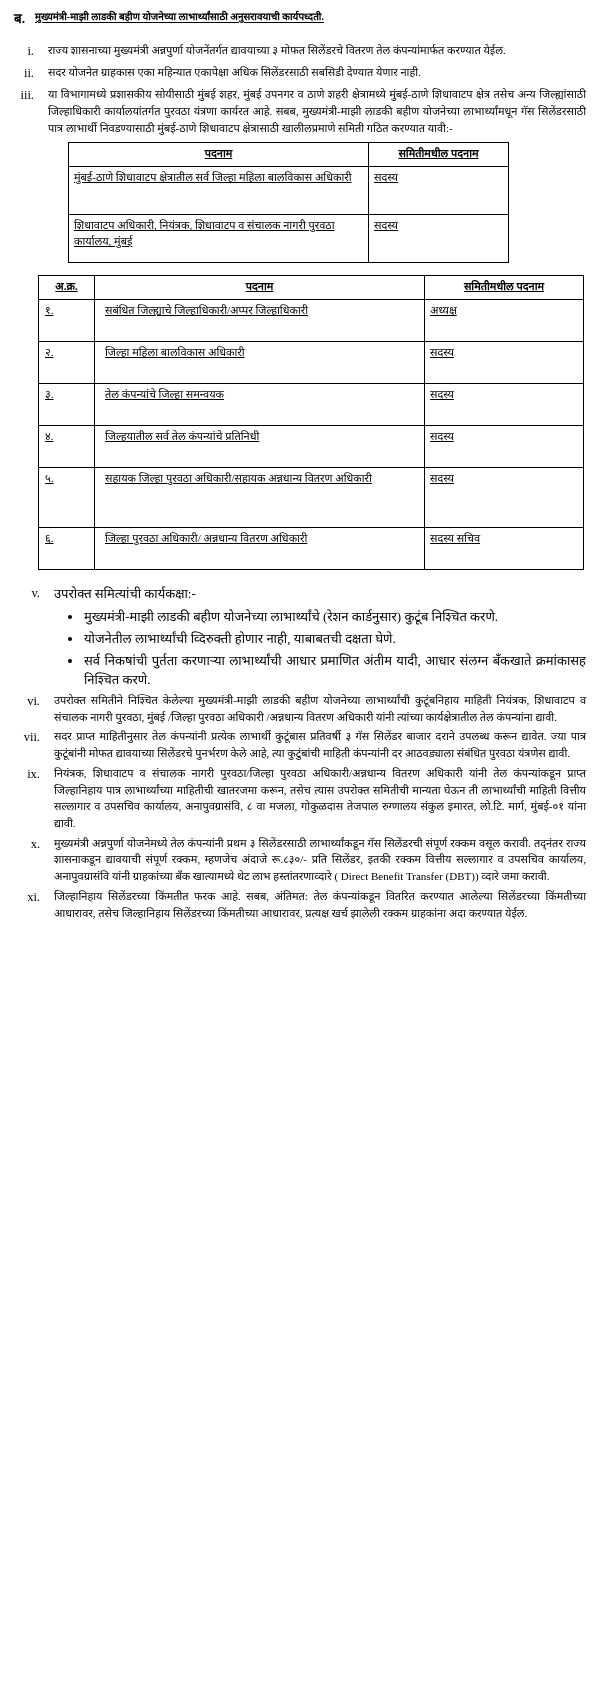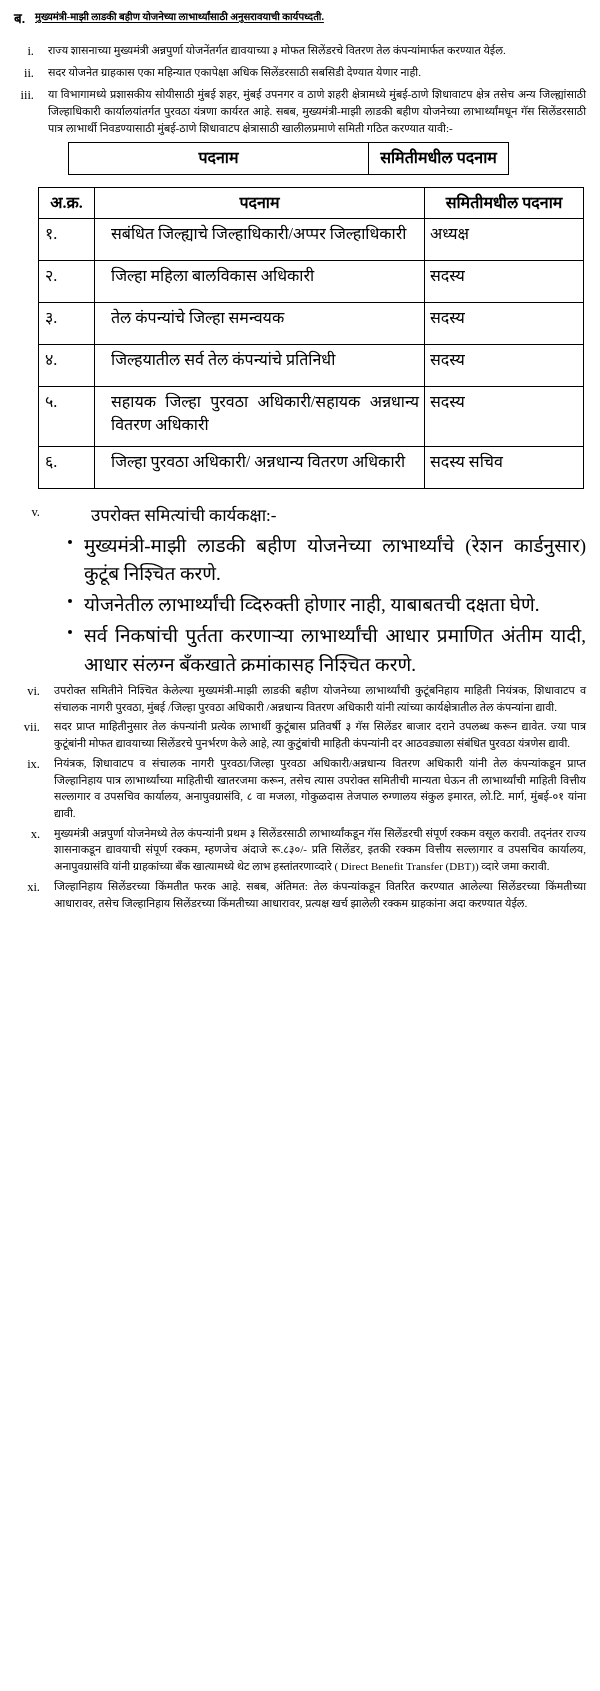--- a/index.html
+++ b/index.html
@@ -70,22 +70,23 @@
   }
   .roman-body.nojust { text-align: left; }
 
   
   .roman-item.wide .roman-marker { flex-basis: 44px; }
 
   
   table.committee {
     border-collapse: collapse;
     table-layout: fixed;
-    font-size: 16px;
+    font-size: 11px;
     line-height: 1.45;
+    text-decoration: underline;
   }
   table.committee td, table.committee th {
     border: 1px solid #000000;
     padding: 3px 5px 4px 5px;
     vertical-align: top;
     font-weight: normal;
     text-align: left;
   }
   table.committee th {
     font-weight: bold;
@@ -104,56 +105,55 @@
 
   
   .table2-wrap {
     margin: 10px 0 14px 28px;
   }
   table.t2 { width: 545px; }
   table.t2 .c-sr   { width: 56px; }
   table.t2 .c-post { width: 330px; }
   table.t2 .c-role { width: 159px; }
   table.t2 td.sr { text-align: center; padding-left: 6px; text-align: left; }
-  table.t2 td.post { padding-left: 16px; }
+  table.t2 td.post { padding-left: 10px; }
   table.t2 tr.r td { height: 34px; }
   table.t2 tr.r2 td { height: 52px; }
   table.t2 td.post.just { text-align: justify; text-justify: inter-word; }
 
   
   ul.bullets {
     list-style: none;
     margin: 2px 0 0 0;
     padding: 0;
   }
   ul.bullets li {
     position: relative;
     padding-left: 22px;
     margin-bottom: 2px;
-    font-size: 19px;
+    font-size: 13px;
     line-height: 1.52;
     text-align: justify;
     text-justify: inter-word;
   }
   ul.bullets li::before {
     content: "";
     position: absolute;
     left: 6px;
     top: 8px;
     width: 4px;
     height: 4px;
     background: #000;
     border-radius: 50%;
   }
   .bullet-wrap { margin-left: 52px; margin-top: 2px; }
 
   .sec-v-label {
-    font-size: 17px;
-    line-height: 1.52;
-    margin-left: 37px;
+    font-size: 13px;
+    line-height: 1.52;
   }
 </style>
 </head>
 <body>
 
 <div class="page">
 
   <div class="heading-row">
     <span class="heading-marker">ब.</span>
     <span class="heading-text">मुख्यमंत्री-माझी लाडकी बहीण योजनेच्या लाभार्थ्यांसाठी अनुसरावयाची कार्यपध्दती.</span>
@@ -180,20 +180,28 @@
         <col class="c-post">
           <col class="c-role">
       </colgroup>
       <thead>
         <tr>
           <th>पदनाम</th>
           <th>समितीमधील पदनाम</th>
         </tr>
       </thead>
       <tbody>
+        <tr class="tall">
+          <td>मुंबई-ठाणे शिधावाटप क्षेत्रातील सर्व जिल्हा महिला बालविकास अधिकारी</td>
+          <td>सदस्य</td>
+        </tr>
+        <tr class="tall">
+          <td>शिधावाटप अधिकारी, नियंत्रक, शिधावाटप व संचालक नागरी पुरवठा कार्यालय, मुंबई</td>
+          <td>सदस्य</td>
+        </tr>
       </tbody>
     </table>
   </div>
 
 
   <div class="table2-wrap">
     <table class="committee t2">
       <colgroup>
         <col class="c-sr">
           <col class="c-post">

